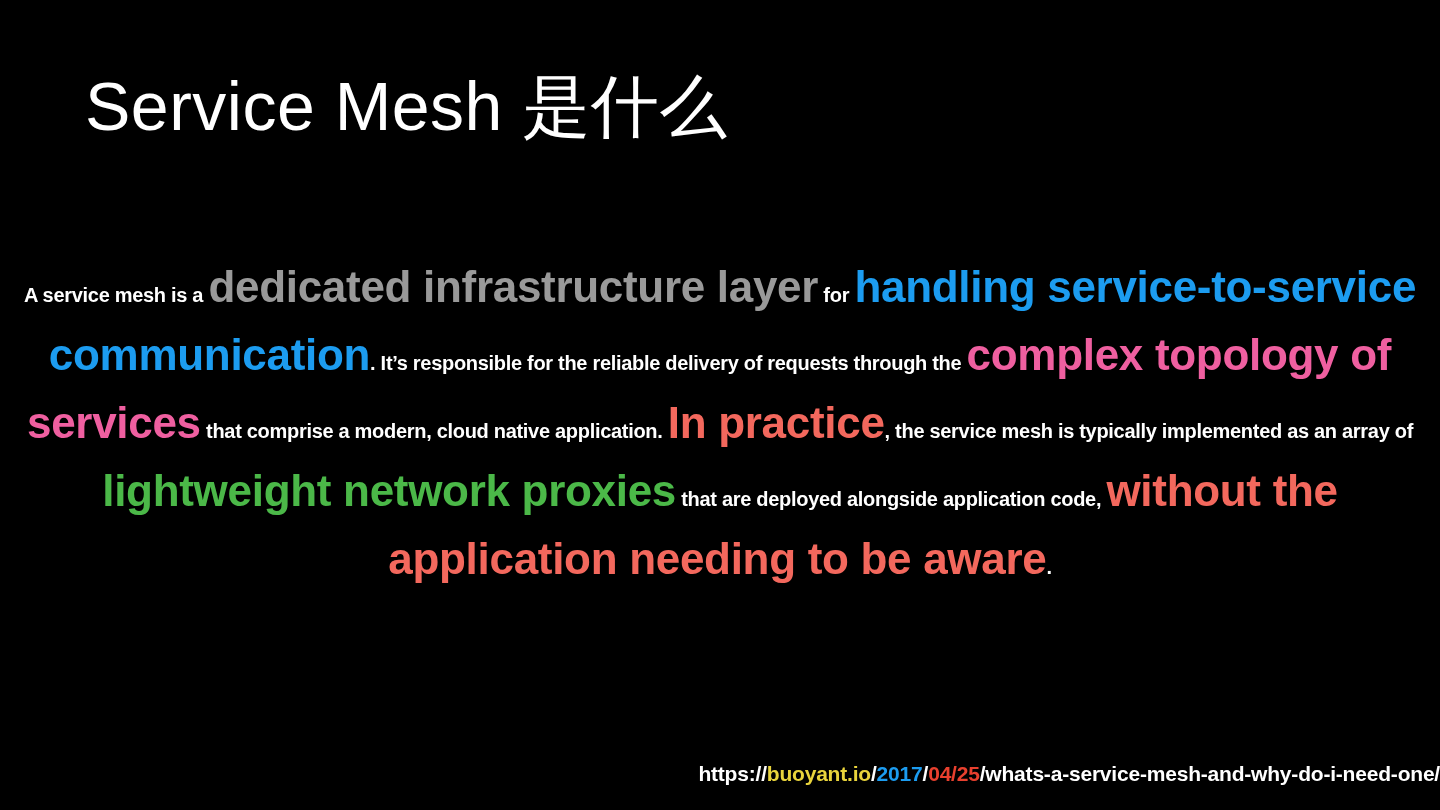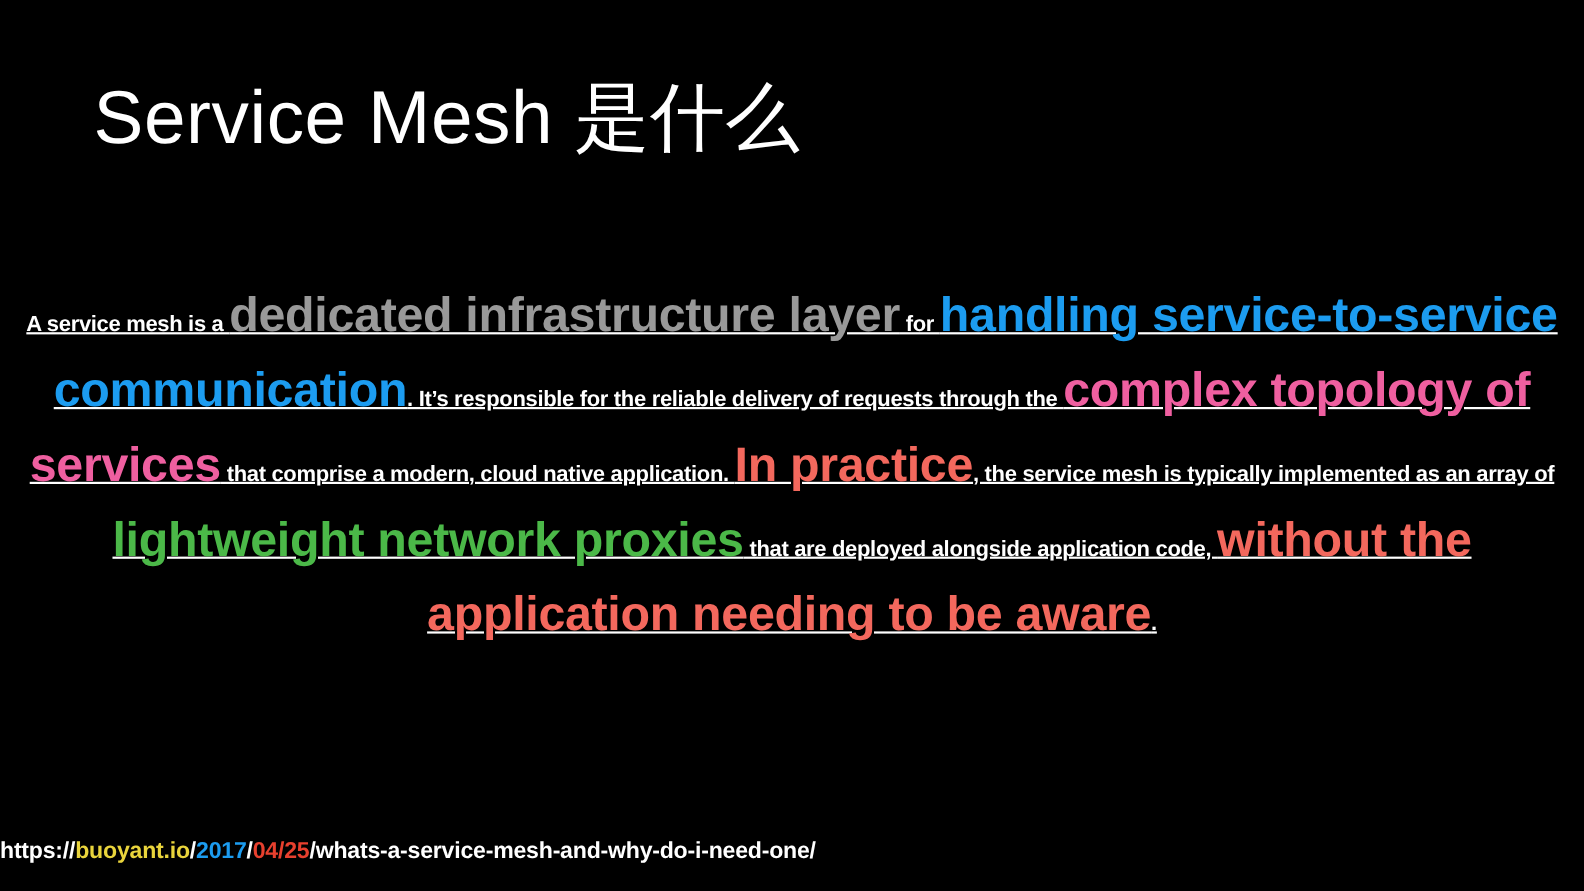--- a/index.html
+++ b/index.html
@@ -19,32 +19,31 @@
     white-space: nowrap;
   }
 
   .para {
     position: absolute; top: 257px; left: 0; right: 0;
     padding: 0 23px;
     text-align: center;
     font-size: 20px; font-weight: 700; line-height: 60px;
     letter-spacing: -0.3px;
     color: var(--body_text, #fff);
-    text-decoration: underline;
   }
   .lg { font-size: 44px; }
   .c-gray   { color: var(--gray,   #999999); }
   .c-blue   { color: var(--blue,   #1c9cf0); }
   .c-pink   { color: var(--pink,   #ef5fa0); }
   .c-salmon { color: var(--salmon, #f3685d); }
   .c-green  { color: var(--green,  #4bb848); }
 
   .footer {
     position: absolute; top: 762px; left: 0; right: 0;
-    text-align: left;
+    text-align: right;
     font-size: 21px; font-weight: 700; letter-spacing: -0.2px;
     color: var(--body_text, #fff);
     white-space: nowrap;
   }
   .u-yellow { color: var(--yellow, #e9d43c); }
   .u-blue   { color: var(--blue,   #1c9cf0); }
   .u-red    { color: var(--red,    #e8402e); }
 </style>
 </head>
 <body>

